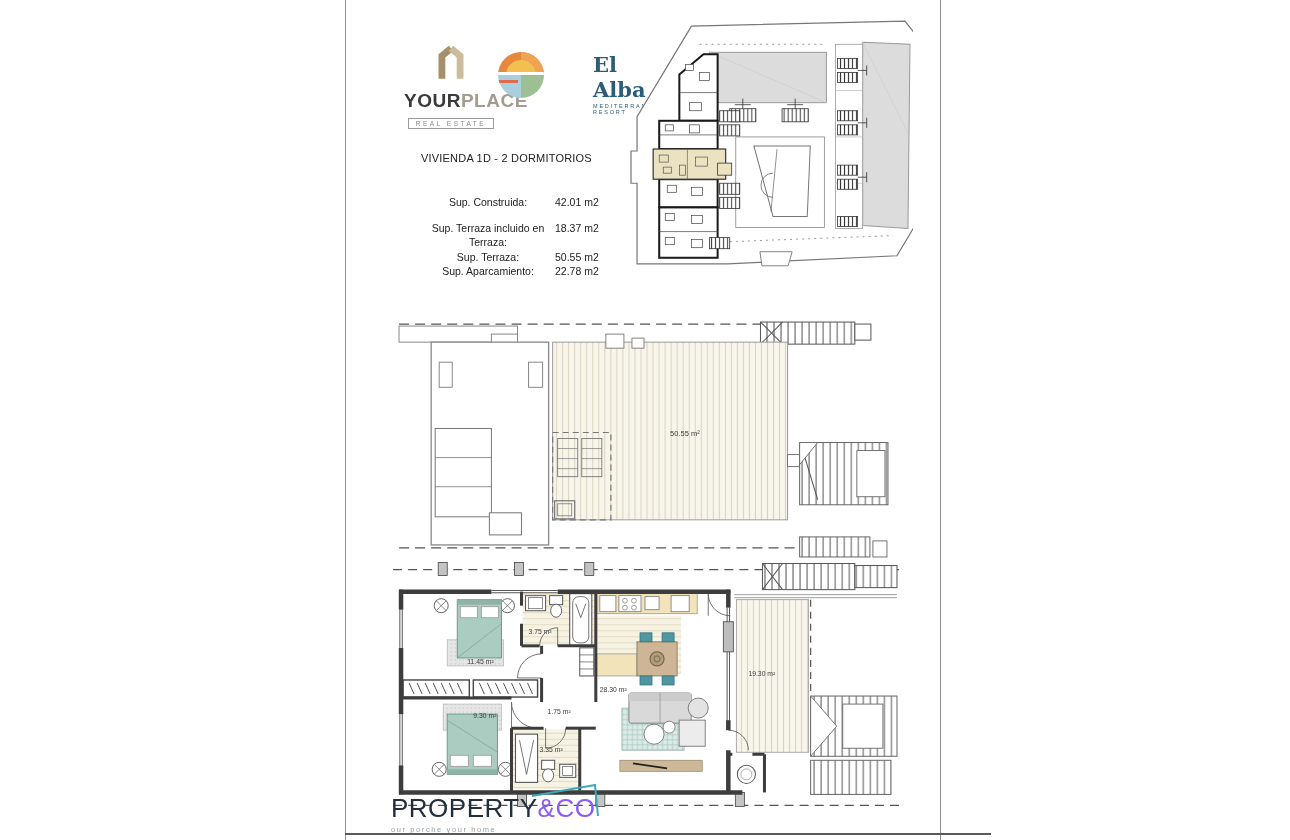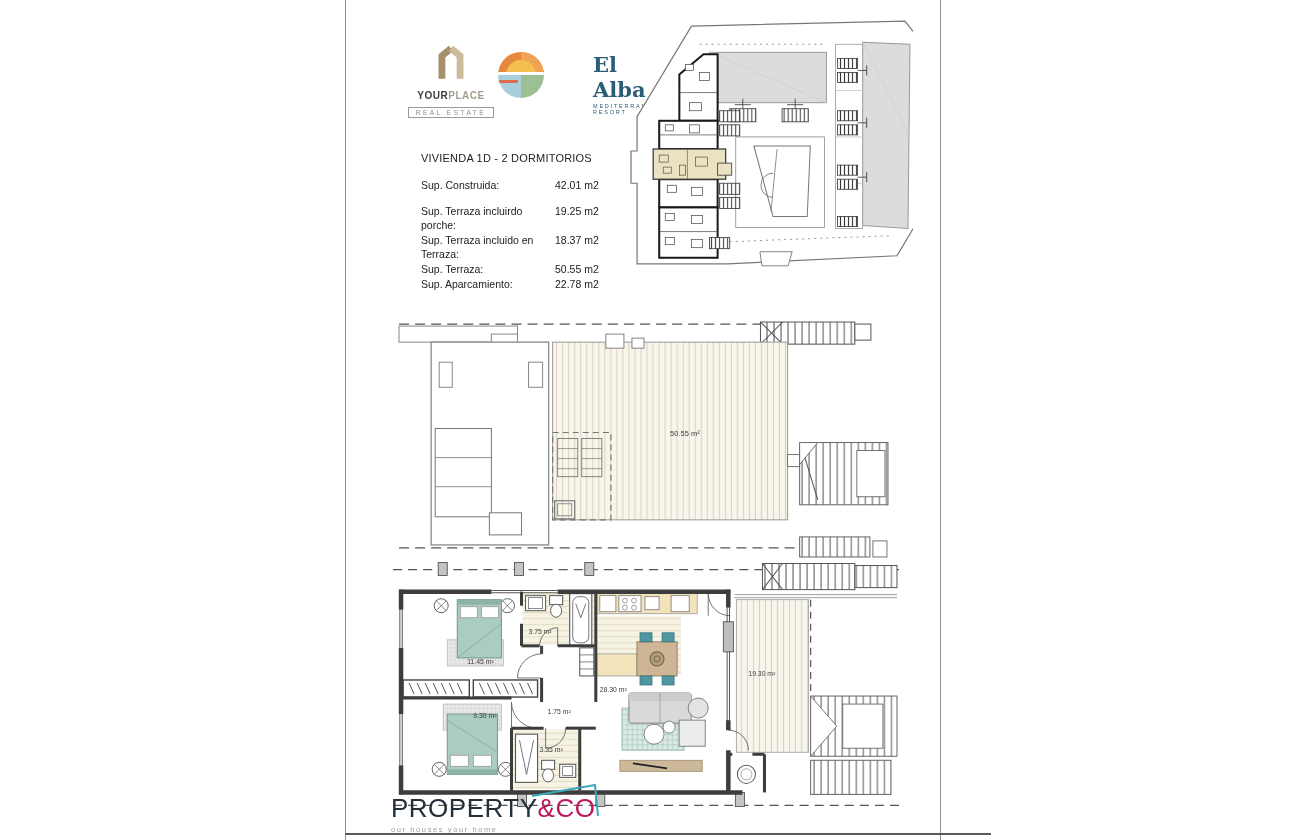--- a/index.html
+++ b/index.html
@@ -2,44 +2,44 @@
 <html><head>
 <meta charset="utf-8">
 <style>
   html,body{margin:0;padding:0;background:#ffffff;width:1290px;height:840px;overflow:hidden;
     font-family:"Liberation Sans",sans-serif;-webkit-font-smoothing:antialiased;}
   .abs{position:absolute;}
   #sheet{position:absolute;left:345px;top:0;width:594px;height:840px;background:#fff;
     border-left:1px solid #8f8f8f;border-right:1px solid #8f8f8f;}
   
   #yp-logo{left:58px;top:40px;width:94px;text-align:center;}
-  #yp-words{font-size:10px;letter-spacing:.5px;margin-top:2px;white-space:nowrap;}
+  #yp-words{font-size:19px;letter-spacing:.5px;margin-top:2px;white-space:nowrap;}
   #yp-words .w1{color:#3a3a3a;font-weight:bold;}
   #yp-words .w2{color:#a39c90;font-weight:bold;}
   #yp-sub{display:inline-block;margin-top:3px;padding:1px 7px;border:1px solid #9a9a9a;
     font-size:6.5px;letter-spacing:2.5px;color:#8a8a8a;}
   #alba-logo{left:150px;top:50px;width:140px;}
   #alba-text{position:absolute;left:57px;top:2px;margin-left:40px;}
   #alba-name{font-family:"DejaVu Serif",serif;font-weight:bold;font-size:21px;color:#2a5d78;}
   #alba-sub{font-size:5.5px;letter-spacing:1.8px;color:#2a5d78;margin-top:1px;}
   
   #info{left:75px;top:152px;width:235px;font-size:10.5px;color:#222;}
-  #info .title{font-size:11px;margin-bottom:14px;letter-spacing:.2px;}
-  #info .row{display:flex;line-height:14.6px;}
+  #info .title{font-size:11px;margin-bottom:31px;letter-spacing:.2px;}
+  #info .row{display:flex;line-height:14.6px;text-align:center;}
   #info .row .lbl{width:134px;}
   #info .gap{height:11px;}
   
   #site-plan{left:283px;top:12px;}
   #solarium-plan{left:45px;top:314px;}
   #apartment-plan{left:43px;top:561px;}
   svg text{font-family:"Liberation Sans",sans-serif;fill:#3c3c3c;}
   
   #pco{left:45px;top:793px;white-space:nowrap;}
   #pco .brand{font-size:26px;letter-spacing:.5px;color:#232f3b;}
-  #pco .brand .co{color:#be185d;position:relative;}
+  #pco .brand .co{color:#8b5cf6;position:relative;}
   #pco .roof{position:absolute;right:-6px;top:-9px;}
   #pco .tag{font-size:7.5px;letter-spacing:1.6px;color:#9aa0a6;margin-top:1px;}
   #footer-line{left:345px;top:833px;width:646px;height:2px;background:#5a5a5a;}
 </style>
 </head>
 <body>
 
 <div id="sheet">
 
   <div id="yp-logo" class="abs">
@@ -76,24 +76,20 @@
     </div>
   </div>
 
   <div id="info" class="abs">
     <div class="title">VIVIENDA  1D - 2 DORMITORIOS</div>
     <div class="row">
       <span class="lbl">Sup. Construida:</span>
         <span>42.01 m2</span>
     </div>
     <div class="gap"></div>
-    <div class="row">
-      <span class="lbl">Sup. Terraza incluirdo porche:</span>
-        <span>19.25 m2</span>
-    </div>
     <div class="row">
       <span class="lbl">Sup. Terraza incluido en Terraza:</span>
         <span>18.37 m2</span>
     </div>
     <div class="row">
       <span class="lbl">Sup. Terraza:</span>
         <span>50.55 m2</span>
     </div>
     <div class="row">
       <span class="lbl">Sup. Aparcamiento:</span>
@@ -515,17 +511,17 @@
   </svg>
 
   <div id="pco" class="abs">
     <div class="brand">
       <span>PROPERTY</span><span class="co"><span>&amp;CO</span>
         <svg class="roof" width="70" height="34" viewBox="0 0 70 34">
           <polyline points="1,12 64,1 67,32" fill="none" stroke="#3aa9b9" stroke-width="2"></polyline>
         </svg>
       </span>
     </div>
-    <div class="tag">our houses your home</div>
+    <div class="tag">our porche your home</div>
   </div>
 </div>
 
 <div id="footer-line" class="abs"></div>
 
 </body></html>

